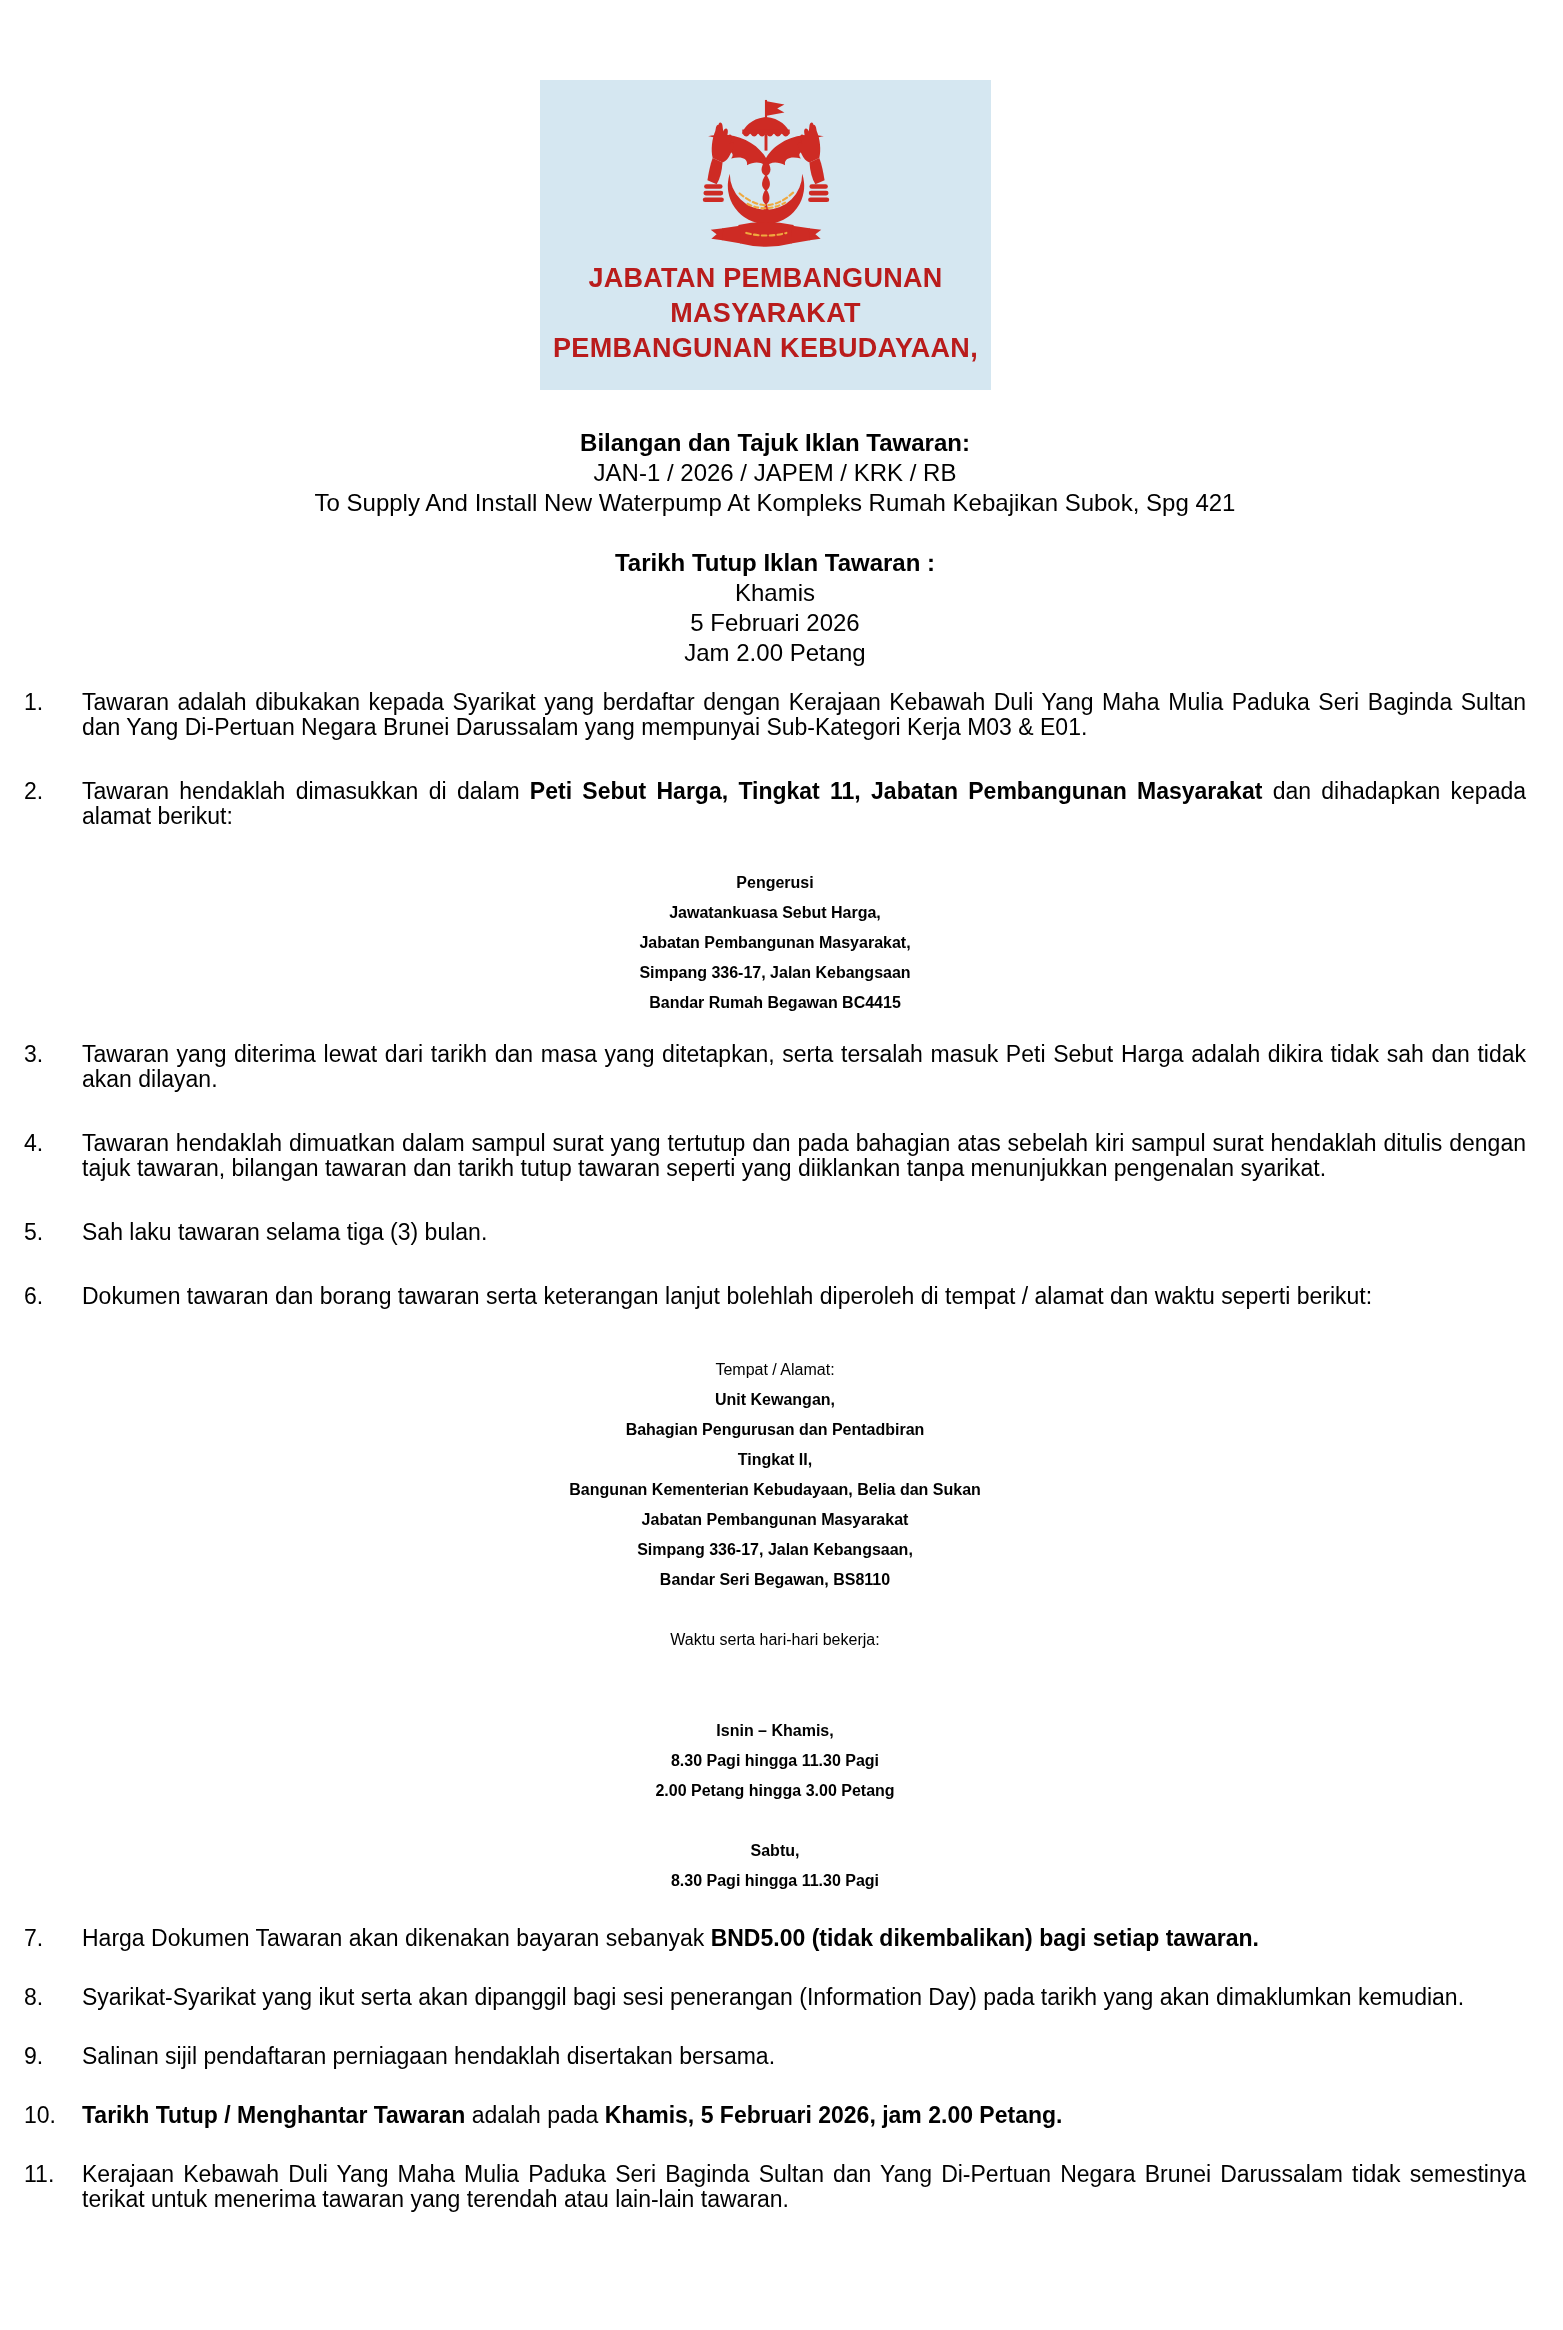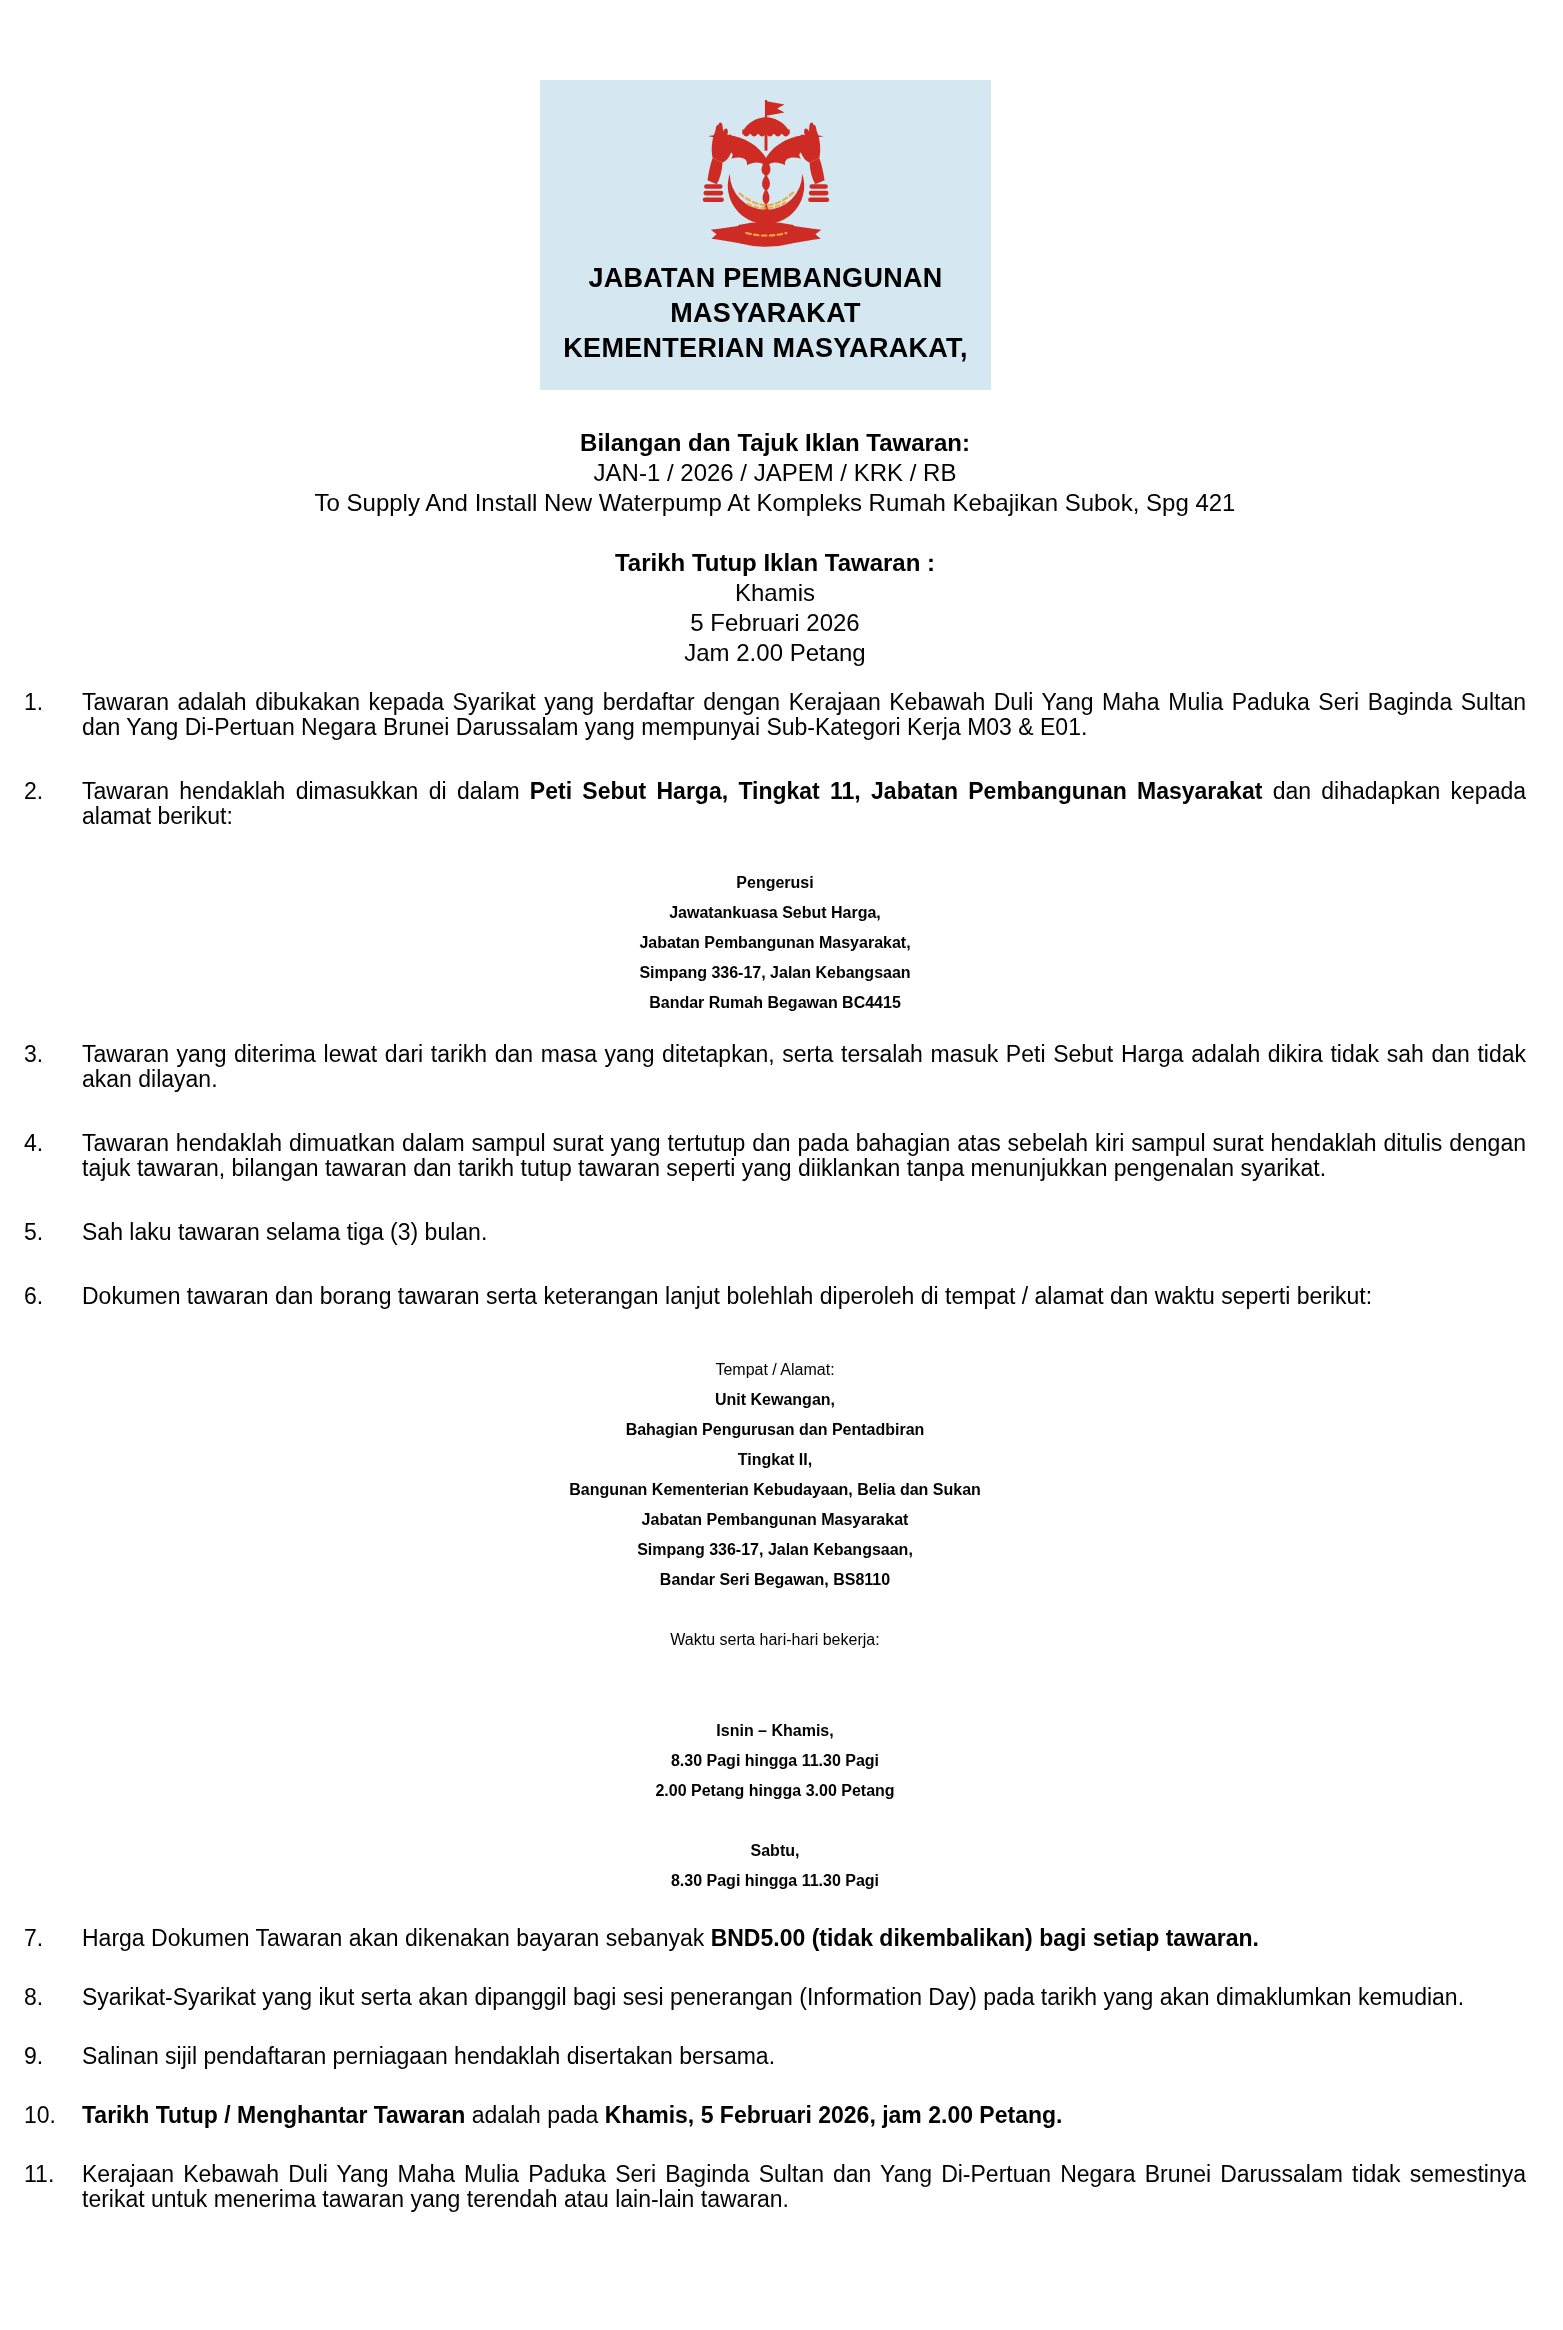--- a/index.html
+++ b/index.html
@@ -9,21 +9,21 @@
     box-sizing:border-box;padding:0 38px 0 24px;
   }
   
   .logo-box{
     box-sizing:border-box;width:451px;height:310px;margin:80px 0 0 516px;
     background:var(--box-bg,#d5e7f1);text-align:center;padding-top:16px;
   }
   .emblem{display:block;margin:0 auto;}
   .org-text{
     margin-top:6.8px;font-weight:bold;font-size:27px;line-height:35px;
-    color:#000000;letter-spacing:0.3px;
+    color:#b91c1c;letter-spacing:0.3px;
   }
   
   .intro{margin-top:38px;text-align:center;font-size:24px;line-height:30px;}
   .intro .b{font-weight:bold;}
   .intro .gap-before{margin-top:30px;}
   
   #content{margin-top:22px;font-size:23px;line-height:25px;}
   #content>div{margin-top:39px;}
   #content>div:first-child{margin-top:0;}
   .item{display:flex;}
@@ -92,21 +92,21 @@
 
       <g fill="none" stroke="var(--emblem-yellow,#efa93f)" stroke-width="3.2" stroke-linecap="round">
         <path d="M110,148 Q130,165 150,166 Q172,165 192,146" stroke-dasharray="7 5"></path>
         <path d="M122,164 Q150,178 179,162" stroke-dasharray="6 5"></path>
         <path d="M120,208 Q150,216 181,208" stroke-dasharray="7 5"></path>
       </g>
     </svg>
     <div class="org-text">
       <div>JABATAN PEMBANGUNAN</div>
       <div>MASYARAKAT</div>
-      <div>KEMENTERIAN MASYARAKAT,</div>
+      <div>PEMBANGUNAN KEBUDAYAAN,</div>
     </div>
   </div>
 
   <div class="intro">
     <div class="b">Bilangan dan Tajuk Iklan Tawaran:</div>
     <div>JAN-1 / 2026 / JAPEM / KRK / RB</div>
     <div>To Supply And Install New Waterpump At Kompleks Rumah Kebajikan Subok, Spg 421</div>
     <div class="b gap-before">Tarikh Tutup Iklan Tawaran :</div>
     <div>Khamis</div>
     <div>5 Februari 2026</div>

